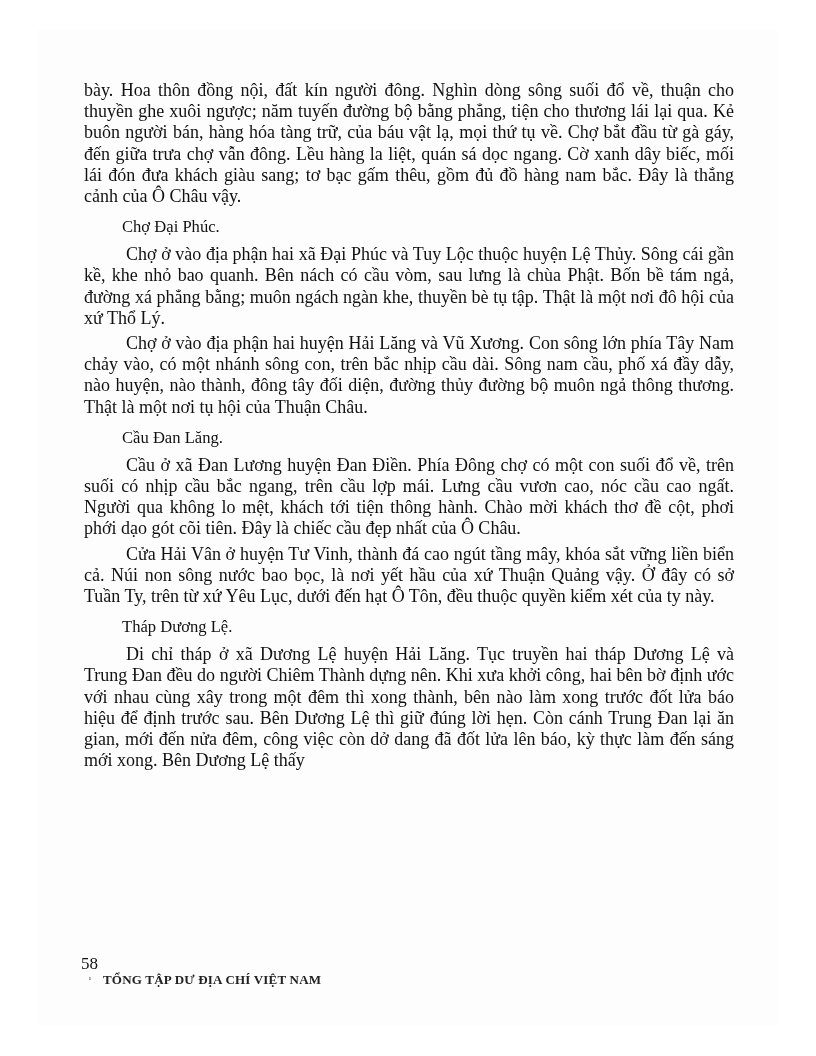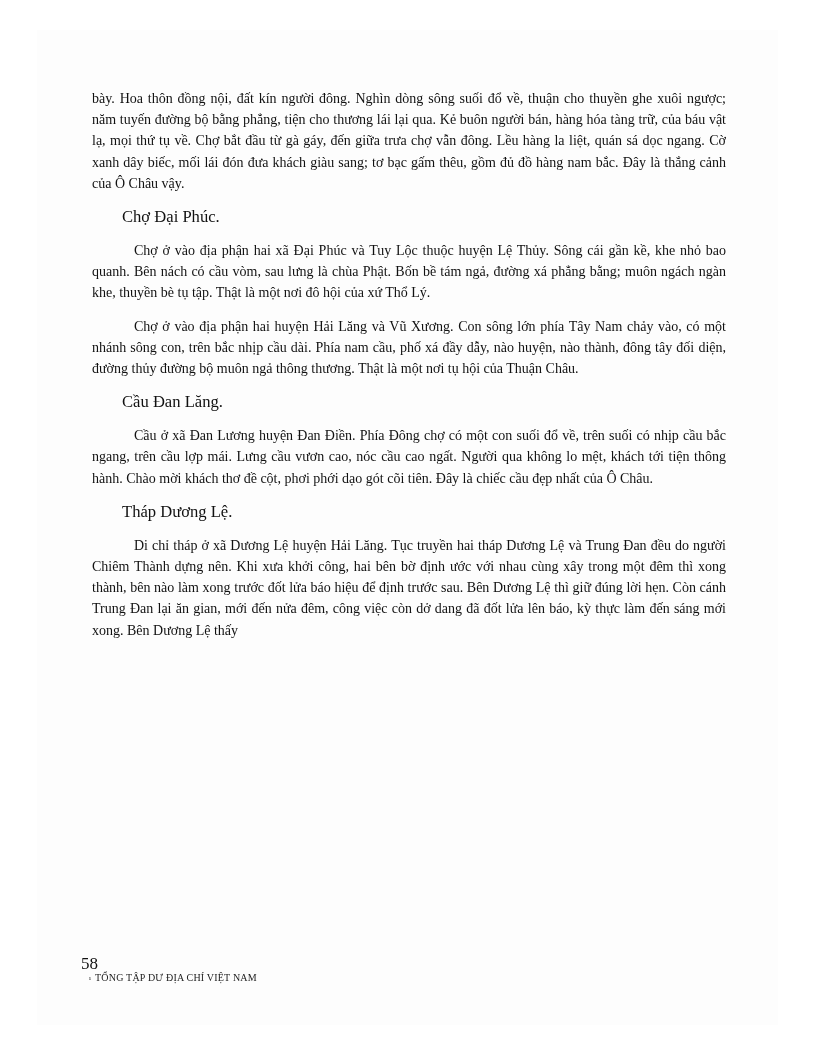--- a/index.html
+++ b/index.html
@@ -8,58 +8,59 @@
     font-family: "Liberation Serif", "DejaVu Serif", serif; color: #111;
   }
   .sheet {
     position: absolute; left: 37px; top: 30px; width: 741px; height: 995px;
     background: #fdfdfd;
   }
   .content {
     position: absolute; left: 80px; top: 76px; width: 658px;
   }
   .para {
-    margin: 12px; font-size: 14px; line-height: 21.2px; text-align: justify;
+    margin: 4px; font-size: 18px; line-height: 21.2px; text-align: justify;
     text-align-last: left;
   }
   .para.indent { text-indent: 42px; }
   .heading {
     margin: 9px 0 6px 0; padding-left: 42px; font-weight: normal;
     font-size: 16.6px; line-height: 22px;
   }
   .footer {
     position: absolute; left: 81px; top: 955px; height: 40px; width: 400px;
   }
   .page-number {
     position: absolute; left: 0; top: 0; font-size: 17px; line-height: 18px; color: #111;
   }
   .page-tick {
     position: absolute; left: 8px; top: 19px; font-size: 7px; line-height: 8px; color: #222;
   }
   .running-title {
-    position: absolute; left: 14px; top: 17px; font-size: 10px; font-weight: normal;
+    position: absolute; left: 22px; top: 17px; font-size: 13px; font-weight: bold;
     letter-spacing: 0.2px; color: #222; white-space: nowrap;
   }
 </style>
 </head>
 <body>
 
 <div class="sheet"></div>
 
 <div class="content">
   <p class="para">bày. Hoa thôn đồng nội, đất kín người đông. Nghìn dòng sông suối đổ về, thuận cho thuyền ghe xuôi ngược; năm tuyến đường bộ bằng phẳng, tiện  cho thương lái lại qua. Kẻ buôn người bán, hàng hóa tàng trữ, của báu vật lạ, mọi thứ tụ về. Chợ bắt đầu từ gà gáy, đến giữa trưa chợ vẫn đông. Lều hàng la liệt, quán sá dọc ngang. Cờ xanh dây biếc, mối lái đón đưa khách giàu sang; tơ bạc gấm thêu, gồm đủ đồ hàng nam bắc. Đây là thắng cảnh của Ô Châu vậy.</p>
 
   <div class="heading">Chợ Đại Phúc.</div>
   <p class="para indent">Chợ ở vào địa phận hai xã Đại Phúc và Tuy Lộc thuộc huyện Lệ Thủy. Sông cái gần kề, khe nhỏ bao quanh. Bên nách có cầu vòm, sau lưng là chùa Phật. Bốn bề tám ngả, đường xá phẳng bằng; muôn ngách ngàn khe, thuyền bè tụ tập. Thật là một nơi đô hội của xứ Thổ Lý.</p>
 
-  <p class="para indent">Chợ ở vào địa phận hai huyện Hải Lăng và Vũ Xương. Con sông lớn phía Tây Nam chảy vào, có một nhánh sông con, trên bắc nhịp cầu dài. Phía nam cầu, phố xá đầy dẫy, nào huyện, nào thành, đông tây đối diện, đường thủy đường bộ muôn ngả thông thương. Thật là một nơi tụ hội của Thuận Châu.</p>
+  <p class="para indent">Chợ ở vào địa phận hai huyện Hải Lăng và Vũ Xương. Con sông lớn phía Tây Nam chảy vào, có một nhánh sông con, trên bắc nhịp cầu dài. Sông nam cầu, phố xá đầy dẫy, nào huyện, nào thành, đông tây đối diện, đường thủy đường bộ muôn ngả thông thương. Thật là một nơi tụ hội của Thuận Châu.</p>
 
   <div class="heading">Cầu Đan Lăng.</div>
   <p class="para indent">Cầu ở xã Đan Lương huyện Đan Điền. Phía Đông chợ có một con suối đổ về, trên suối có nhịp cầu bắc ngang, trên cầu lợp mái. Lưng cầu vươn cao, nóc cầu cao ngất. Người qua không lo mệt, khách tới tiện thông hành. Chào mời khách thơ đề cột, phơi phới dạo gót cõi tiên. Đây là chiếc cầu đẹp nhất của Ô Châu.</p>
 
+  <p class="para indent">Cửa Hải Vân ở huyện Tư Vinh, thành đá cao ngút tầng mây, khóa sắt vững liền biển cả. Núi non sông nước bao bọc, là nơi yết hầu của xứ Thuận Quảng vậy. Ở đây có sở Tuần Ty, trên từ xứ Yêu Lục, dưới đến hạt Ô Tôn, đều thuộc quyền kiểm xét của ty này.</p>
 
   <div class="heading">Tháp Dương Lệ.</div>
   <p class="para indent">Di chỉ tháp ở xã Dương Lệ huyện Hải Lăng. Tục truyền hai tháp Dương Lệ và Trung Đan đều do người Chiêm Thành dựng nên. Khi xưa khởi công, hai bên bờ định ước với nhau cùng xây trong một đêm thì xong thành, bên nào làm xong trước đốt lửa báo hiệu để định trước sau. Bên Dương Lệ thì giữ đúng lời hẹn. Còn cánh Trung Đan lại ăn gian, mới đến nửa đêm, công việc còn dở dang đã đốt lửa lên báo, kỳ thực làm đến sáng mới xong. Bên Dương Lệ thấy</p>
 </div>
 
 <div class="footer">
   <span class="page-number">58</span>
   <span class="page-tick">ı</span>
   <span class="running-title">TỔNG TẬP DƯ ĐỊA CHÍ VIỆT NAM</span>
 </div>

